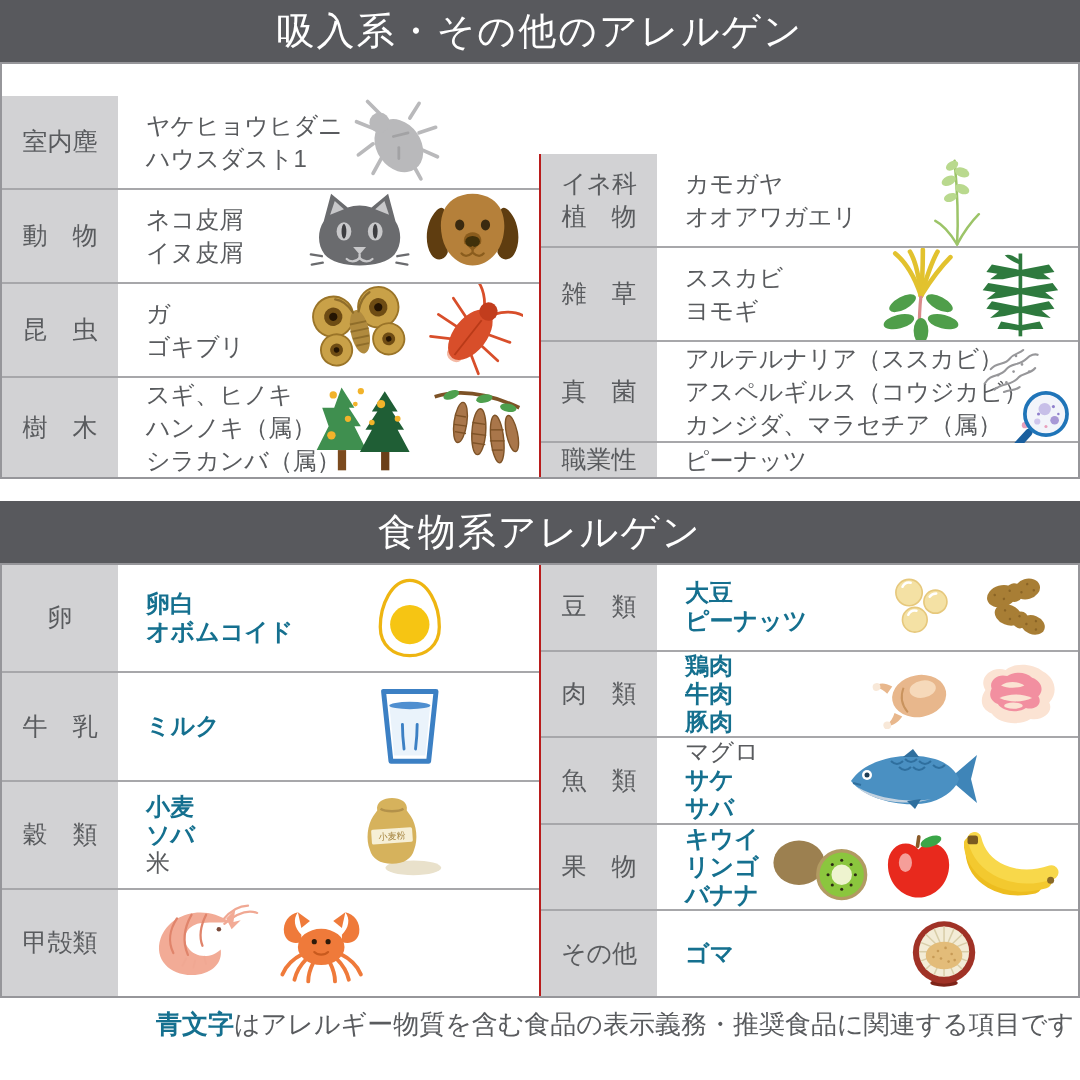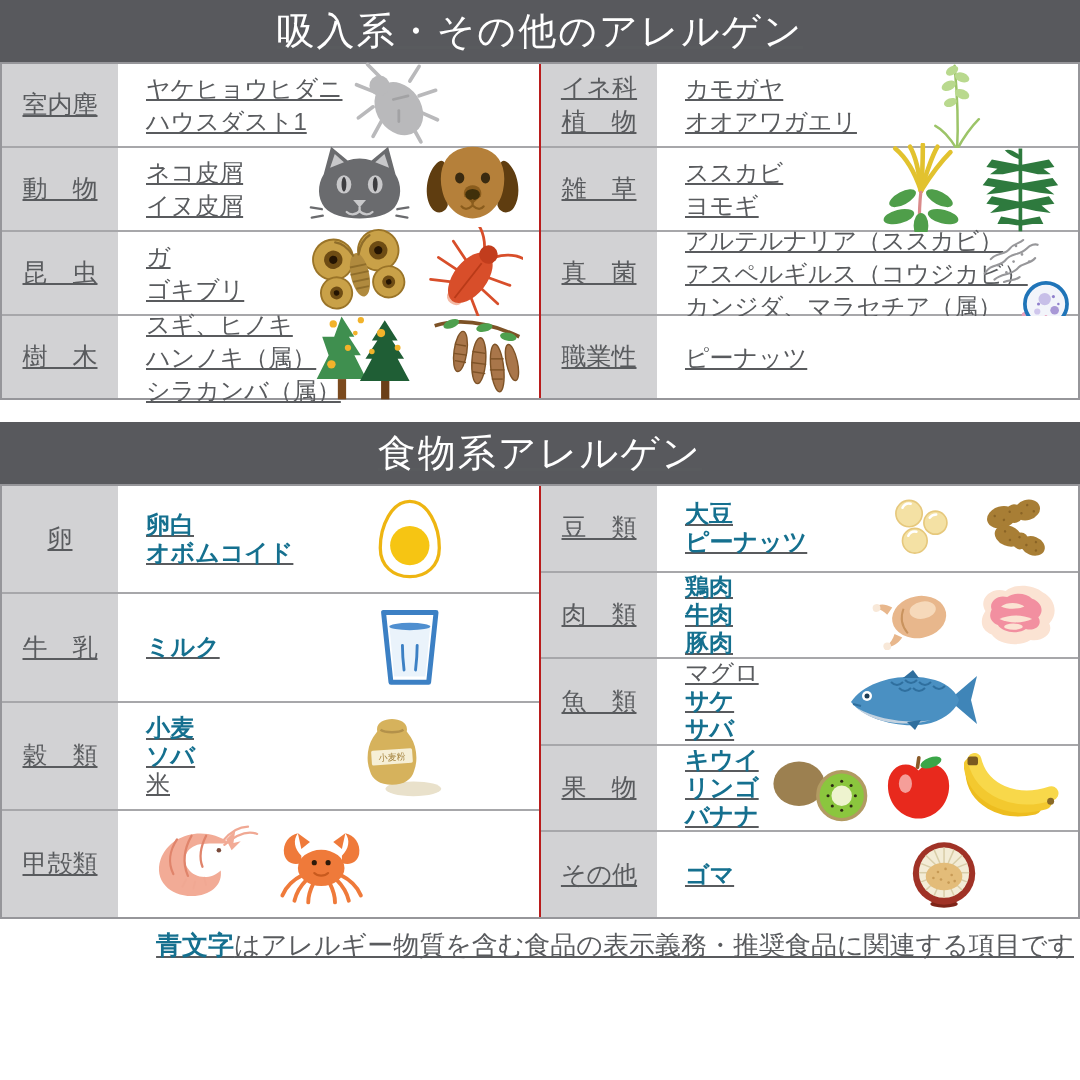--- a/index.html
+++ b/index.html
@@ -2,31 +2,31 @@
 <html><head>
 <meta charset="utf-8">
 <style>
   html,body{margin:0;padding:0;}
   body{
     width:1080px;height:1080px;background:#ffffff;
     font-family:"Liberation Sans","DejaVu Sans",sans-serif;
     color:var(--body-text,#595b5e);
     overflow:hidden;
   }
-  .page{width:1080px;height:1080px;box-sizing:border-box;text-decoration:underline;}
+  .page{width:1080px;height:1080px;box-sizing:border-box;}
   .section-bar{
     height:62px;background:var(--header-bg,#58595d);color:#ffffff;
     display:flex;align-items:center;justify-content:center;
     font-size:38px;letter-spacing:2px;
   }
   .tbl{
     display:flex;box-sizing:border-box;
     border:2px solid #96969a;background:#ffffff;
   }
-  .tbl-inhaled{height:338px;}
+  .tbl-inhaled{height:417px;align-items:flex-end;}
   .tbl-food{height:435px;}
   .sec-food{margin-top:22px;}
   .col{flex:1;display:flex;flex-direction:column;min-width:0;}
   .col + .col{border-left:2px solid #b91c1c;}
   .row{flex:1;display:flex;border-bottom:2px solid #a7a7aa;min-height:0;position:relative;background:#ffffff;}
   .row:last-child{border-bottom:none;}
   .label-cell{
     width:116px;flex:none;background:var(--label-bg,#d2d2d4);
     display:flex;align-items:center;justify-content:center;text-align:center;
     font-size:25px;line-height:1.35;color:var(--body-text,#595b5e);

